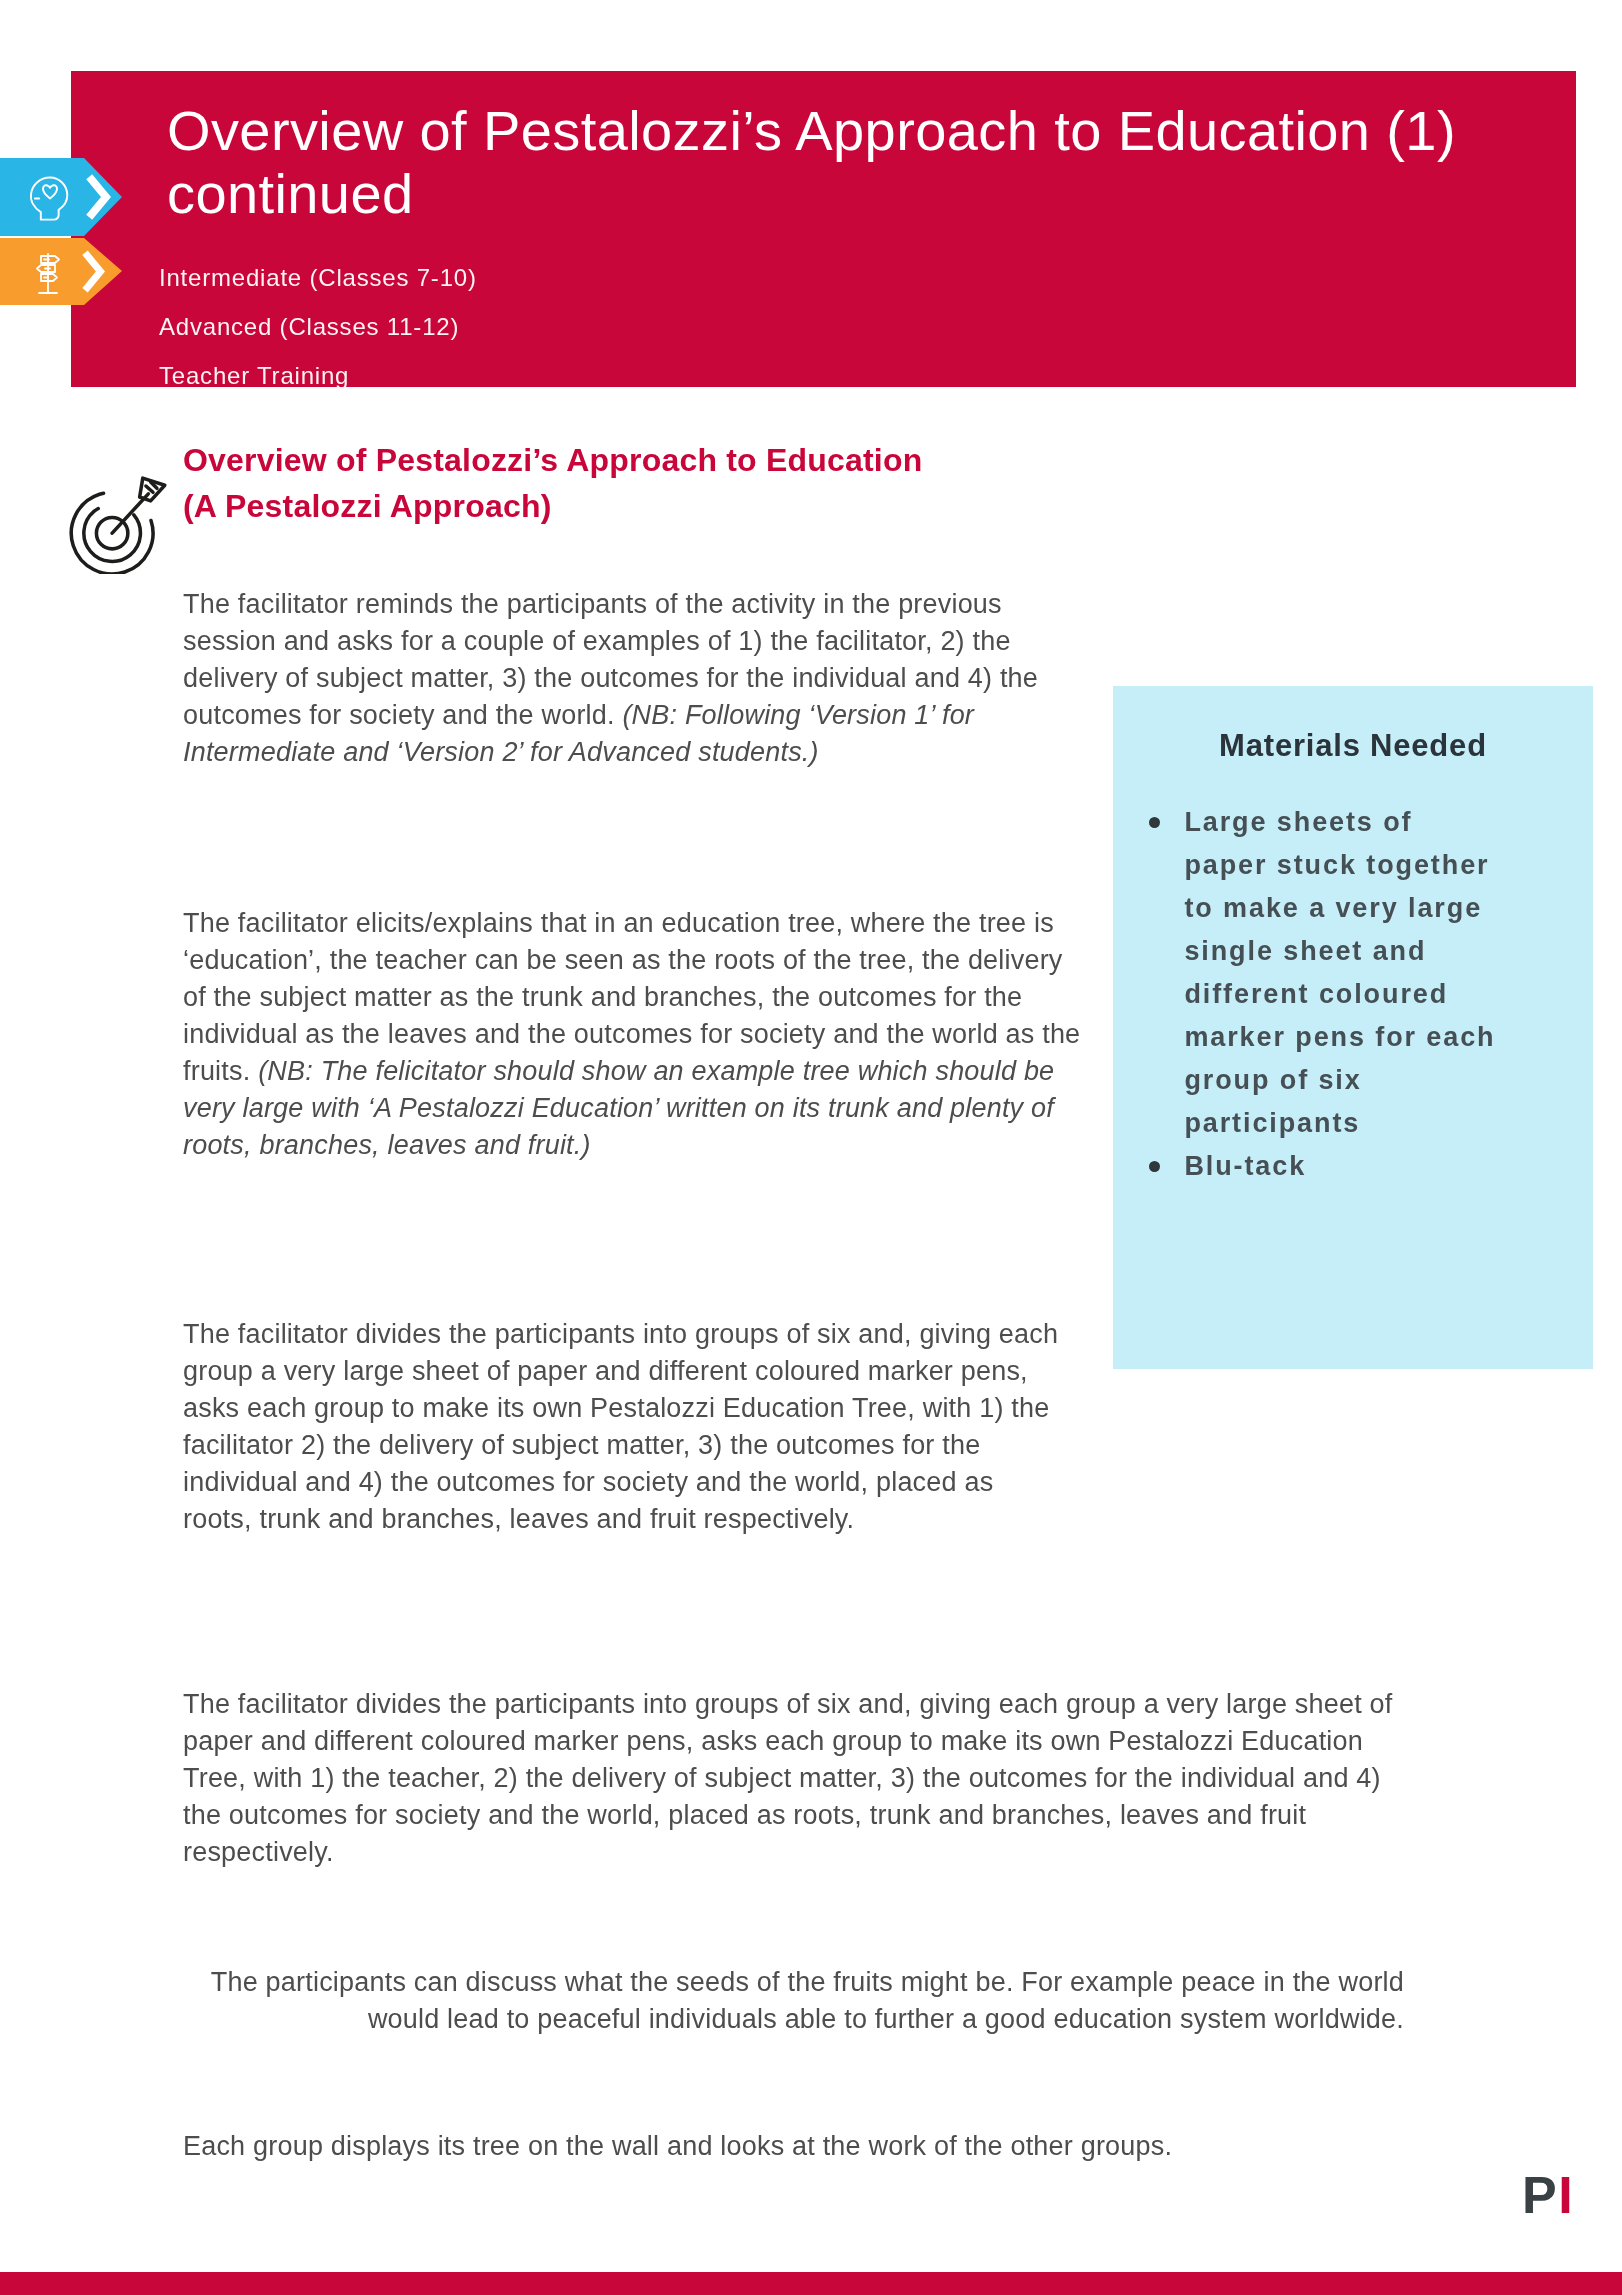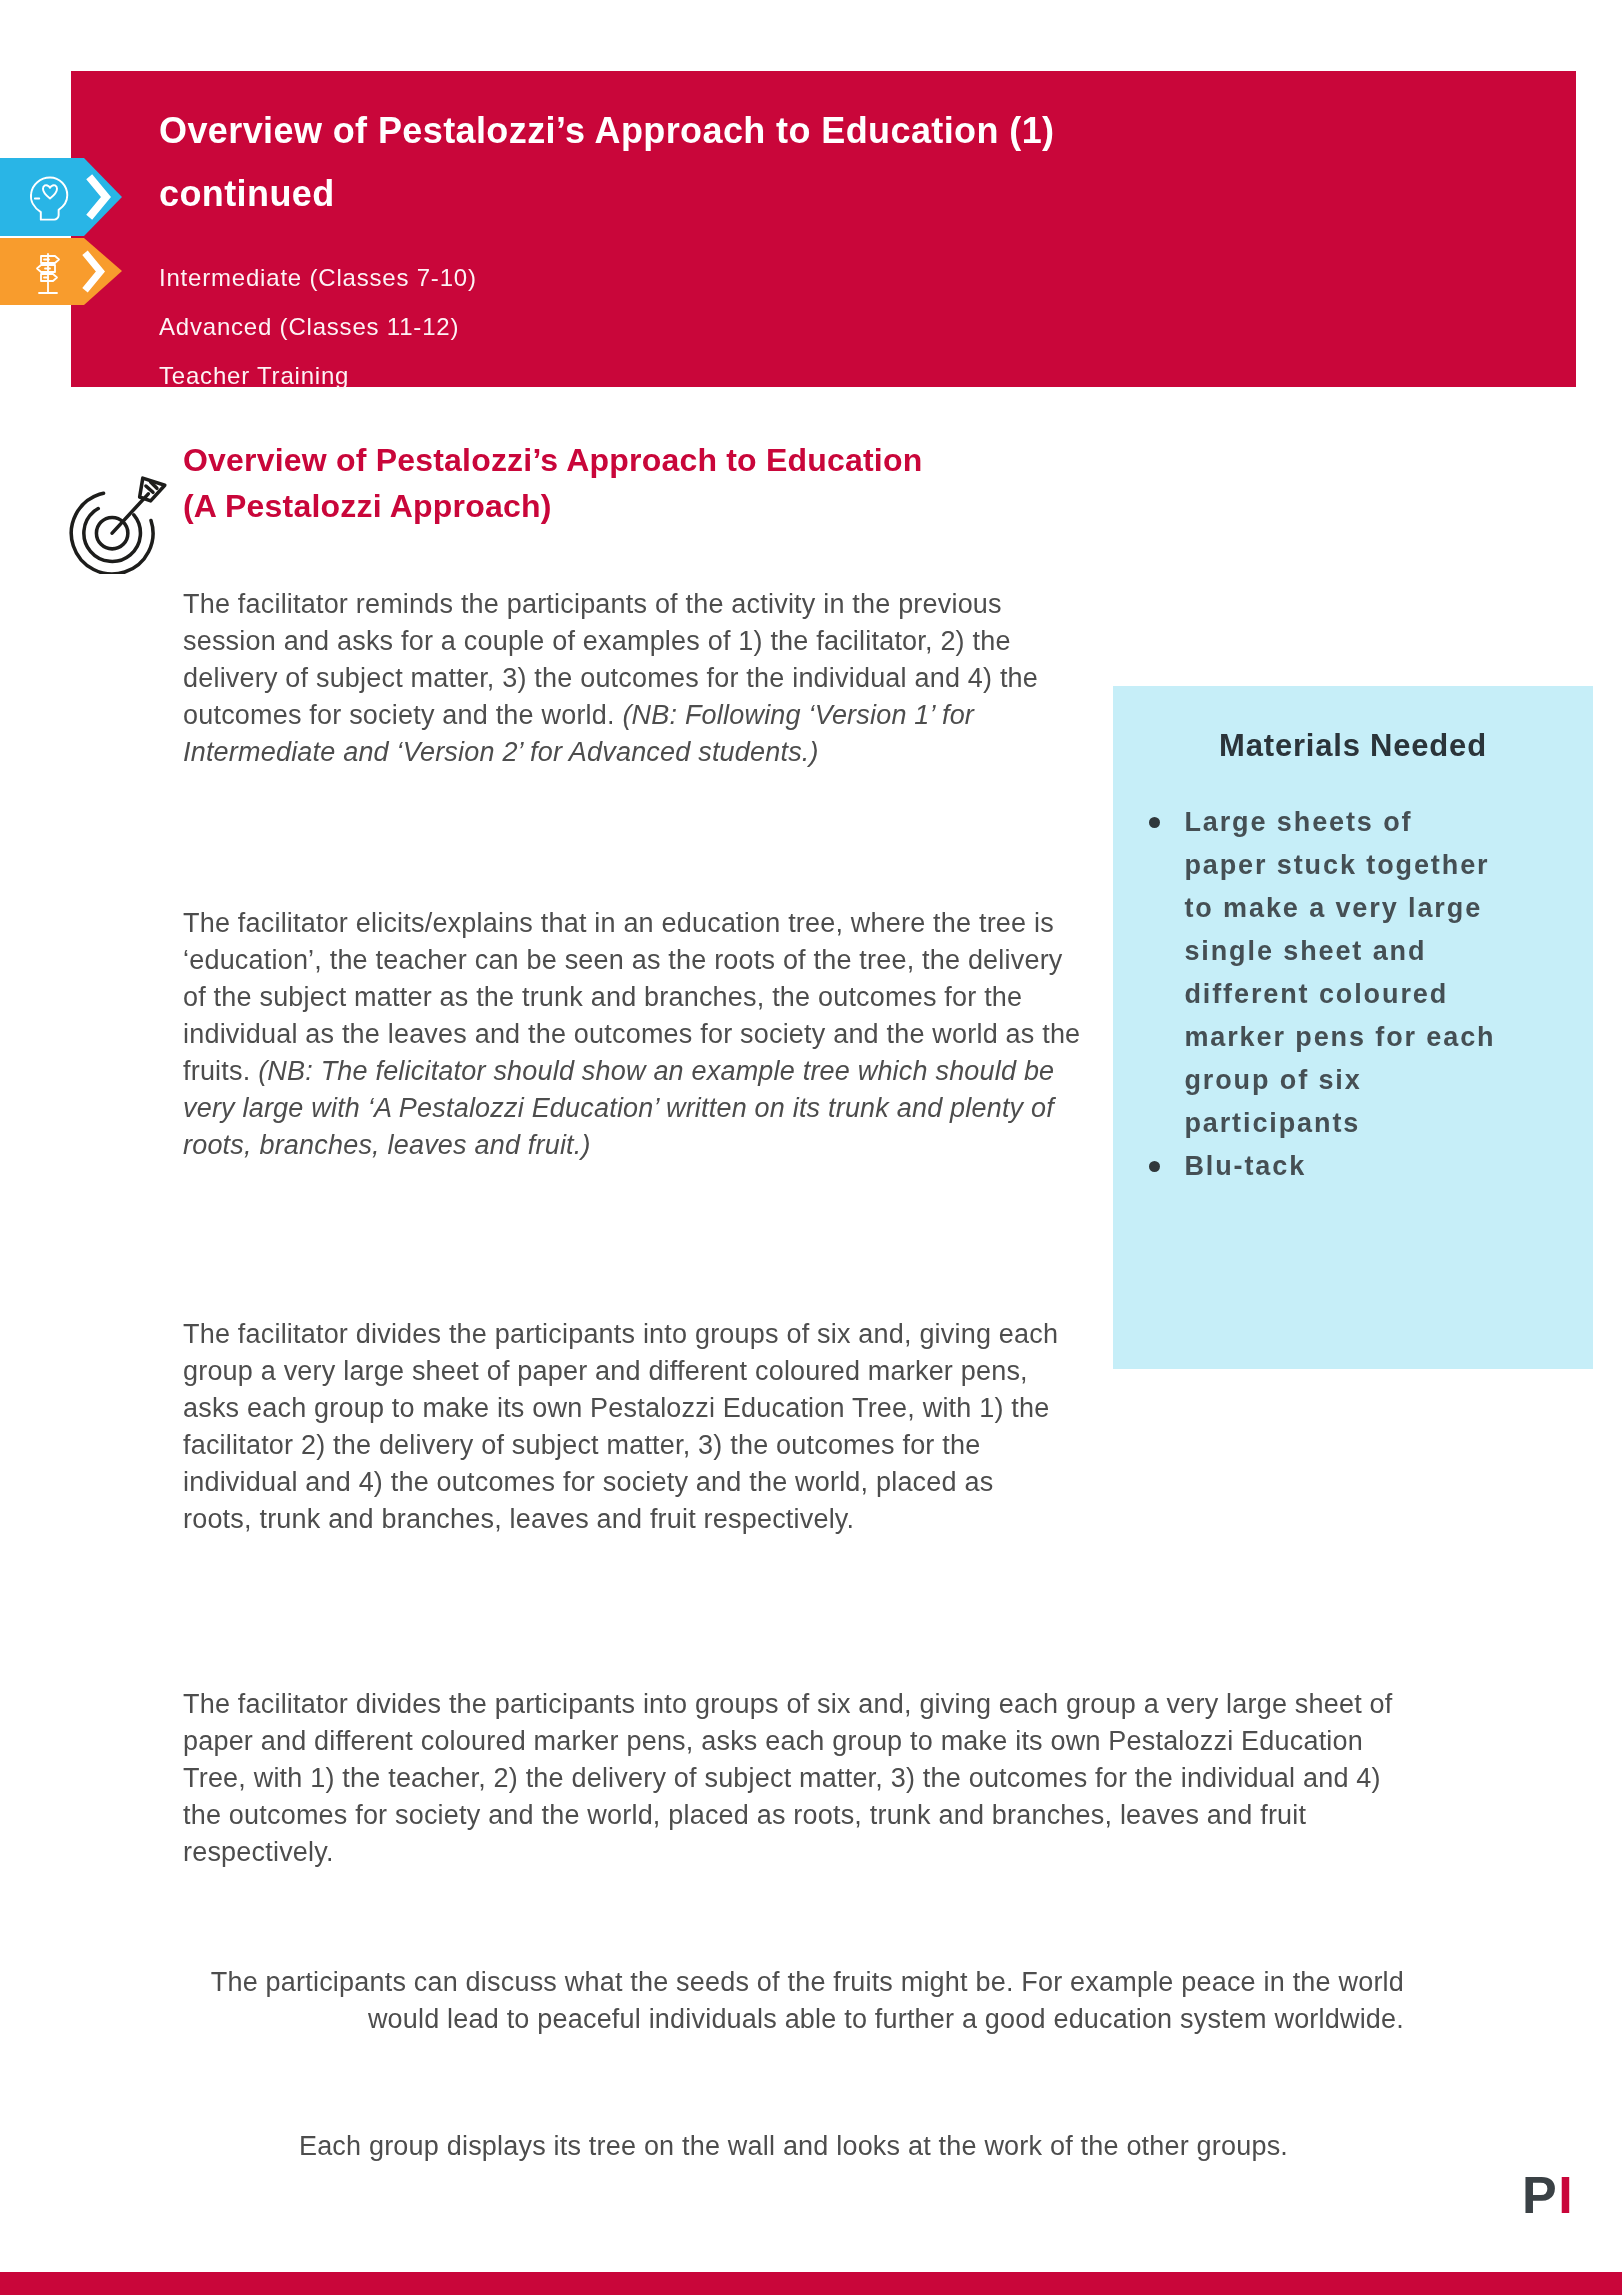--- a/index.html
+++ b/index.html
@@ -10,21 +10,21 @@
     font-family:"Liberation Sans", sans-serif;
     overflow:hidden;
   }
   
   .header{
     position:absolute;left:71px;top:71px;width:1505px;height:316px;
     background:#c9063a;color:#ffffff;
     box-sizing:border-box;padding:28px 49px 0 88px;
   }
   .header-title{
-    font-size:36px;font-weight:bold;line-height:63px;letter-spacing:0.4px;
+    font-size:56px;font-weight:normal;line-height:63px;letter-spacing:0.4px;margin-left:8px;
   }
   .header-sub{
     margin-top:28px;
     font-size:24px;font-weight:400;line-height:49px;letter-spacing:0.8px;
     color:#fdf3f5;
   }
   
   .badge{
     position:absolute;left:0;display:flex;align-items:center;
     box-sizing:border-box;padding-left:23px;
@@ -51,21 +51,21 @@
     position:absolute;left:183px;
     font-size:27px;line-height:37px;color:#4d4d4d;
     letter-spacing:0.2px;font-weight:400;
   }
   .par .note{font-style:italic;}
   .par-1{top:586px;width:905px;}
   .par-2{top:905px;width:909px;}
   .par-3{top:1316px;width:880px;}
   .par-4{top:1686px;width:1221px;}
   .par-5{top:1964px;width:1221px;text-align:right;}
-  .par-6{top:2128px;width:1221px;text-align:center;}
+  .par-6{top:2128px;width:1221px;}
   
   .materials{
     position:absolute;left:1113px;top:686px;width:480px;height:683px;
     background:#c6eef8;box-sizing:border-box;padding-top:42px;
   }
   .materials-title{
     text-align:center;font-size:31px;font-weight:bold;color:#2b343a;
     letter-spacing:0.8px;
   }
   .materials-list{margin-top:37px;padding-left:36px;font-weight:bold;}

